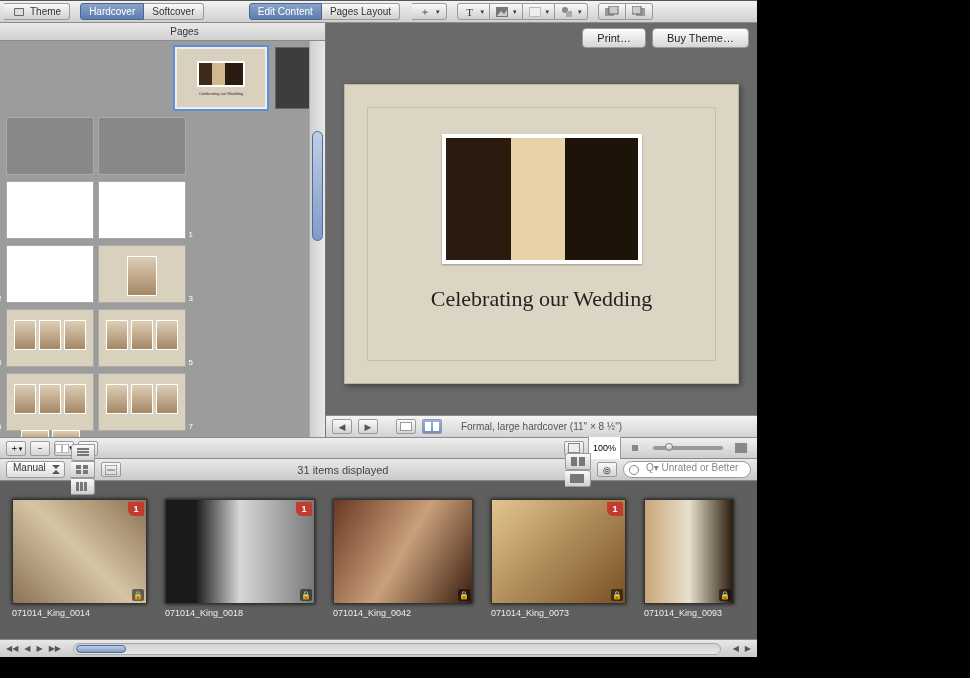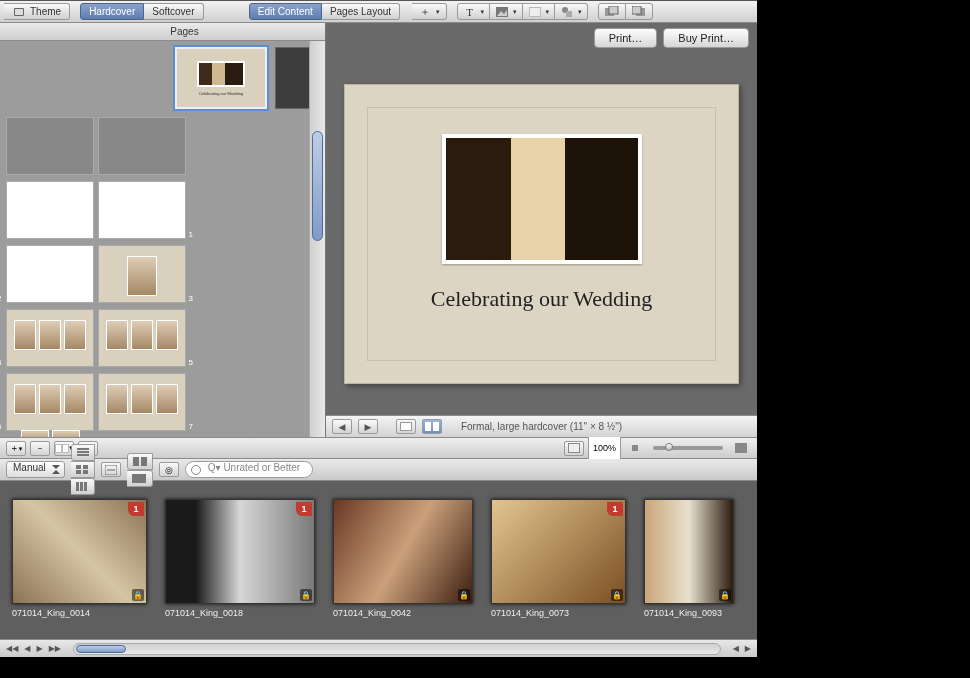--- a/index.html
+++ b/index.html
@@ -276,21 +276,21 @@
         </div>
       <div class="scroll-track">
         <div class="scroll-thumb"></div>
       </div>
     </div>
   </div>
 
   <div class="canvas">
     <div class="canvas-top">
       <button class="btn">Print…</button>
-      <button class="btn">Buy Print…</button>
+      <button class="btn">Buy Theme…</button>
     </div>
     <div class="canvas-body">
       <div class="book-page">
         <div class="book-frame">
           <div class="photo"></div>
           <div class="book-title">Celebrating our Wedding</div>
         </div>
       </div>
     </div>
     <div class="canvas-status">
@@ -387,20 +387,21 @@
             </svg>
           </div>
       </div>
       <span class="ctrl">
           <svg width="12" height="10">
             <rect width="12" height="10" fill="none" stroke="#666"></rect>
             <path d="M2,5h8" stroke="#666"></path>
           </svg>
         </span>
 
+      <span style="flex:1;text-align:center;color:#444">31 items displayed</span>
 
       <div class="group">
         <div class="tbtn" style="padding:0 5px">
             <svg width="14" height="9">
               <rect width="6" height="9" fill="#777"></rect>
               <rect x="8" width="6" height="9" fill="#777"></rect>
             </svg>
           </div>
         <div class="tbtn" style="padding:0 5px">
             <svg width="14" height="9">

